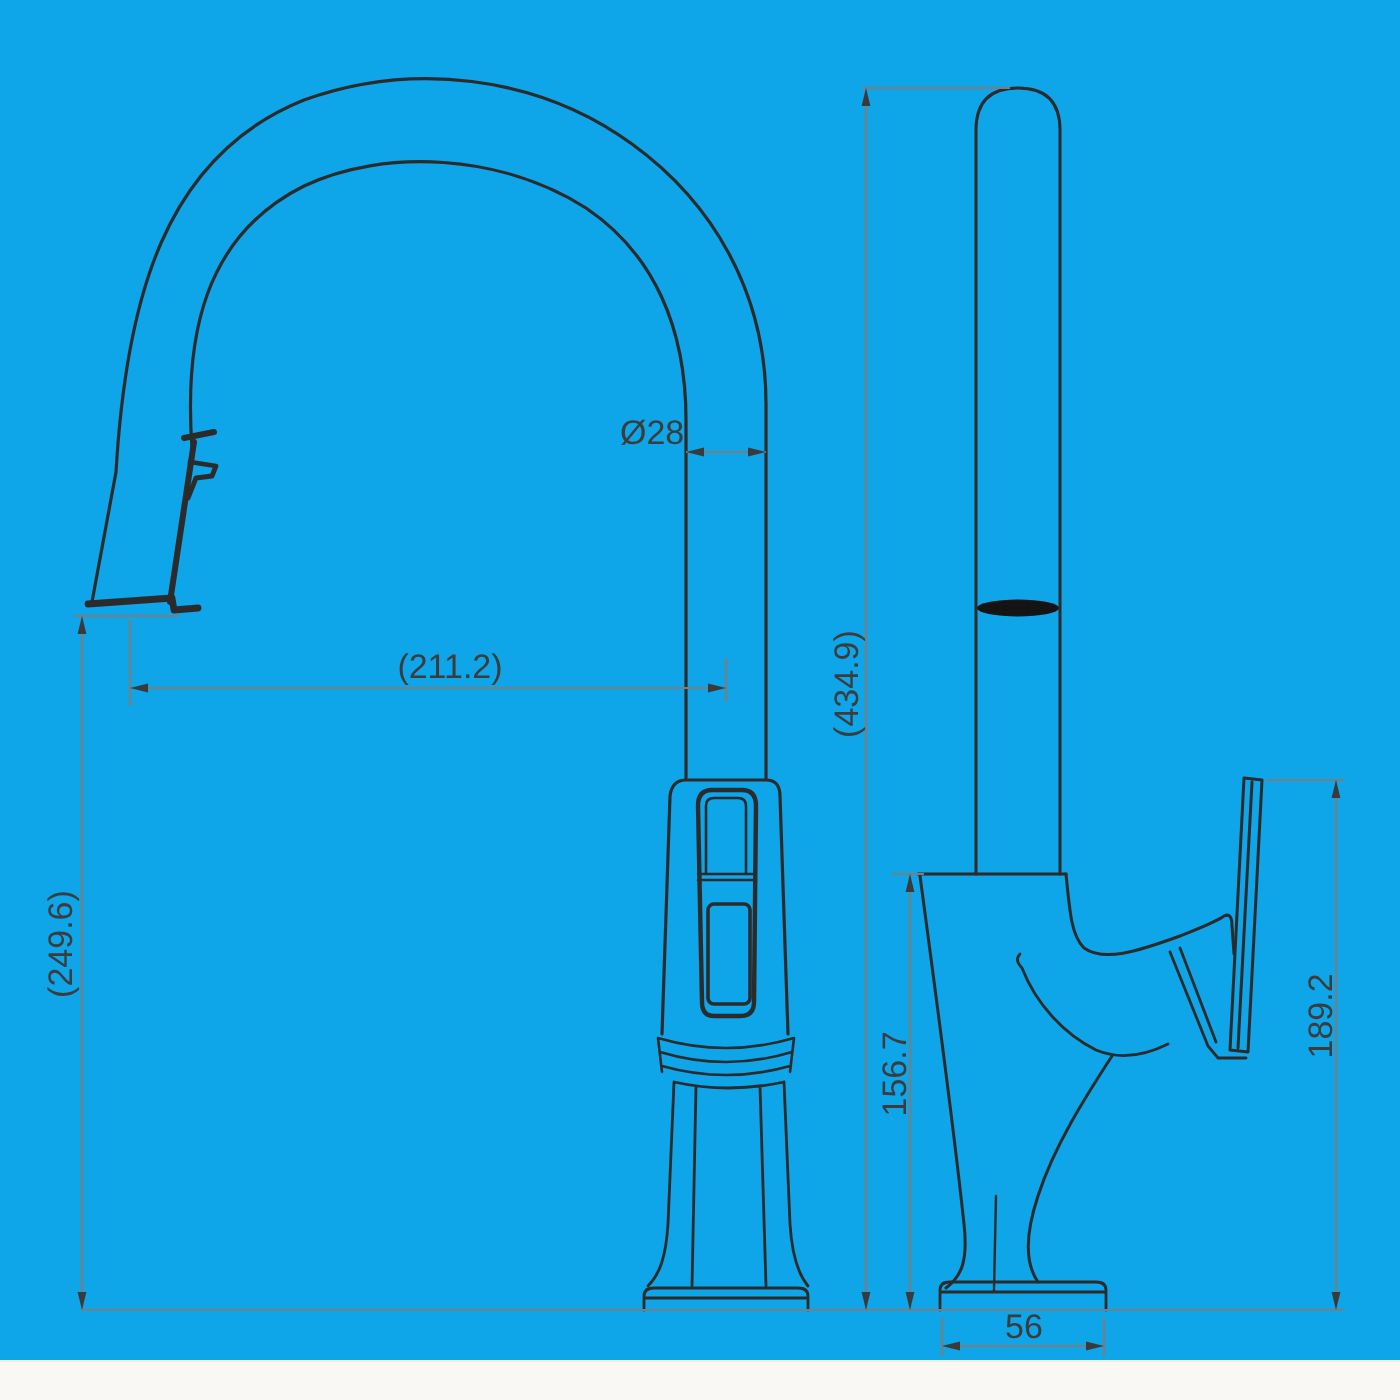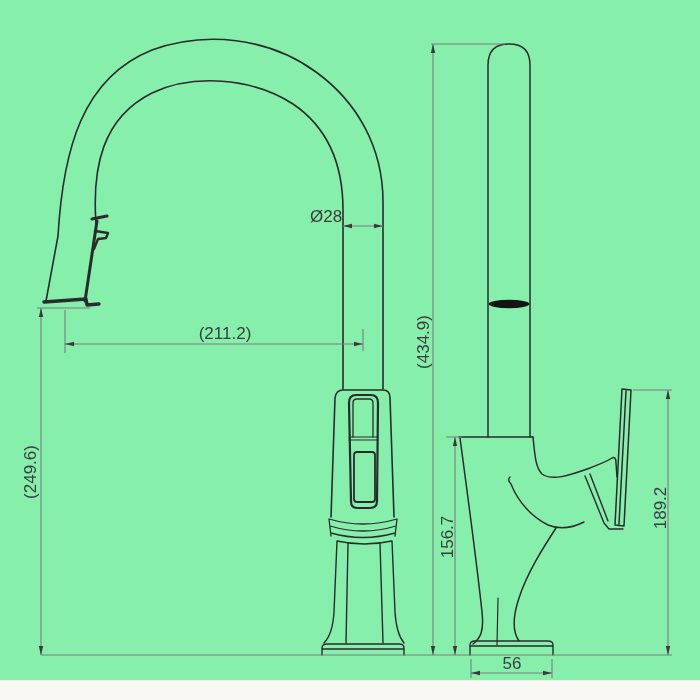--- a/index.html
+++ b/index.html
@@ -1,20 +1,20 @@
 <!DOCTYPE html>
 <html><head>
 <meta charset="utf-8">
 <style>
   html, body { margin: 0; padding: 0; background: #ffffff; }
   .stage {
     position: relative;
     width: 700px;
     height: 700px;
-    background: #86efac;
+    background: #0ea5e9;
     overflow: hidden;
     font-family: "Liberation Sans", sans-serif;
   }
   svg { display: block; }
   .dim-text {
     font-family: "Liberation Sans", sans-serif;
     font-size: 17px;
     fill: #3c3c3c;
     stroke: none;
   }

